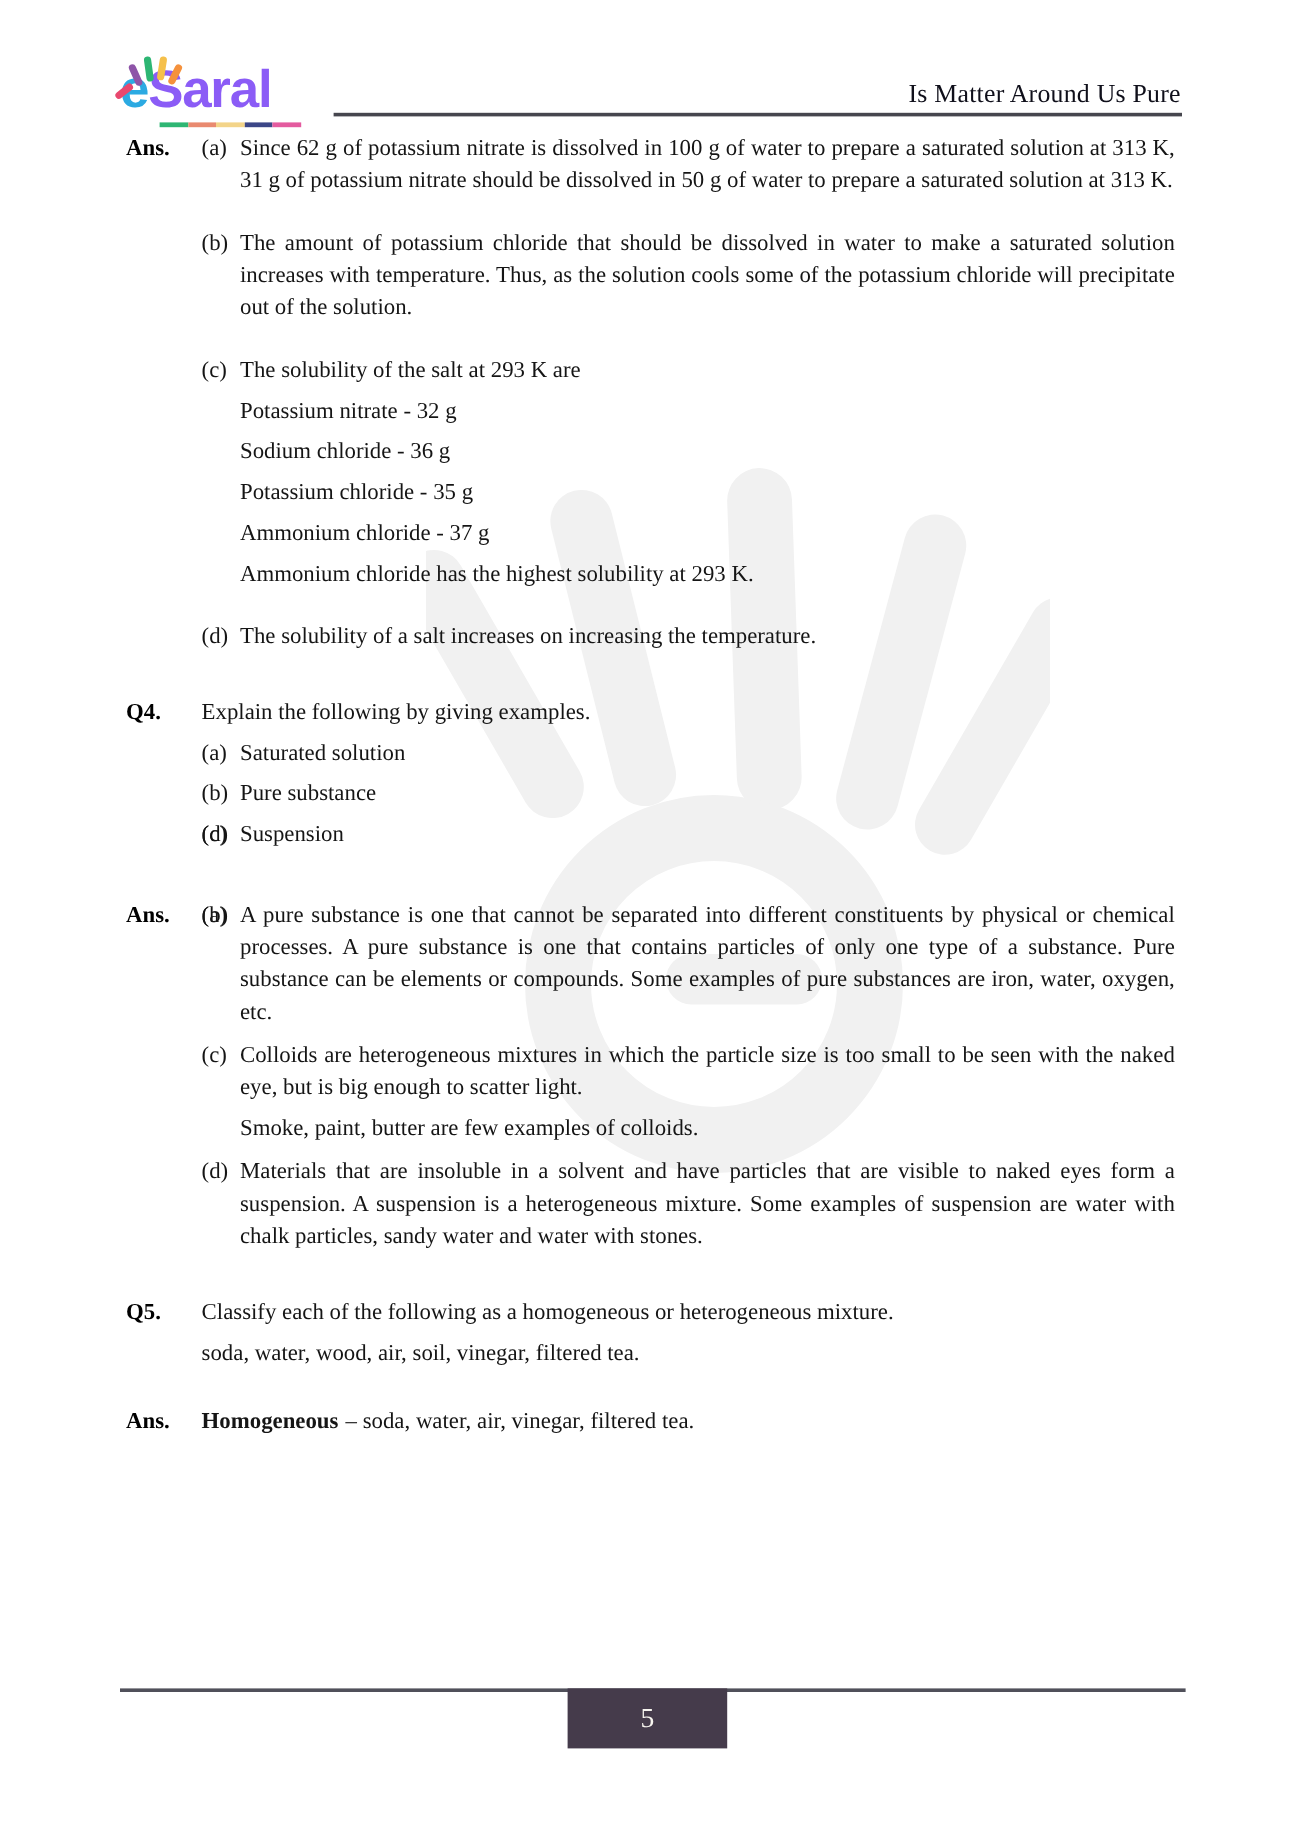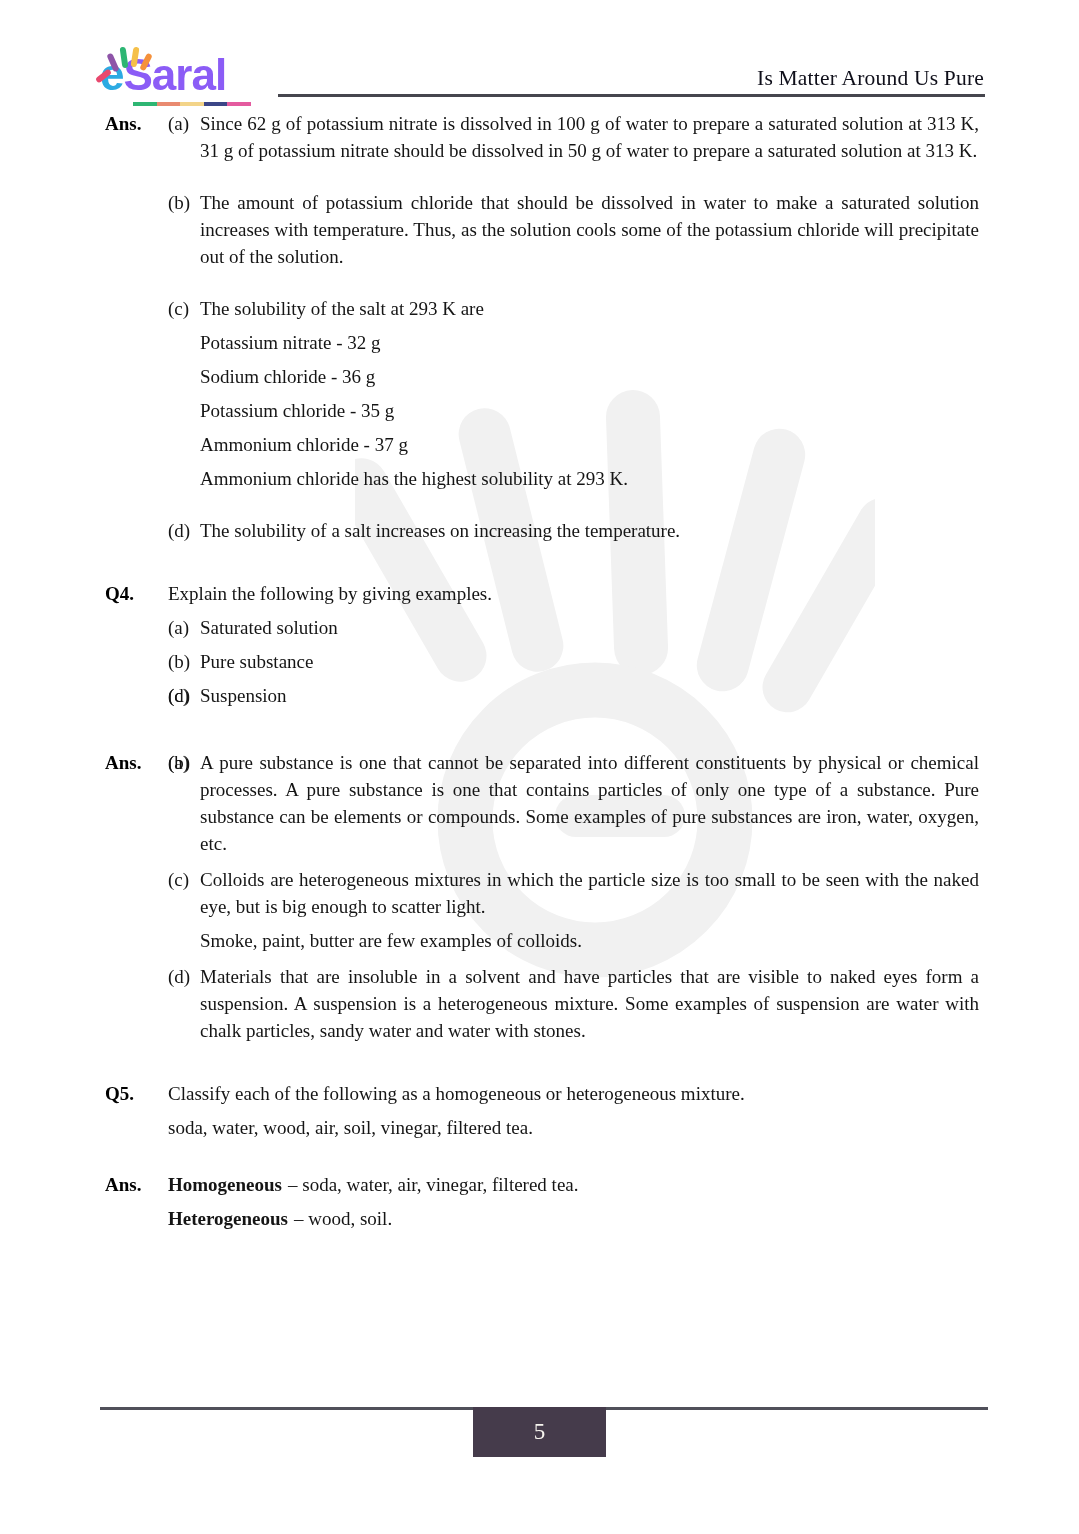--- a/index.html
+++ b/index.html
@@ -197,25 +197,20 @@
     <div class="row ind1 center-gap">
       <div>soda, water, wood, air, soil, vinegar, filtered tea.</div>
     </div>
 
     <div class="row ind1 mt-ans5">
       <span class="lbl">Ans.</span>
       <div>
         <span class="term">Homogeneous</span><span>– soda, water, air, vinegar, filtered tea.</span>
       </div>
     </div>
-    <div class="row ind1 center-gap">
-      <div>
-        <span class="term">Heterogeneous</span><span>– wood, soil.</span>
-      </div>
-    </div>
 
   </div>
 
   <div class="footer-rule"></div>
   <div class="page-badge">
     <span>5</span>
   </div>
 
 </div>
 

